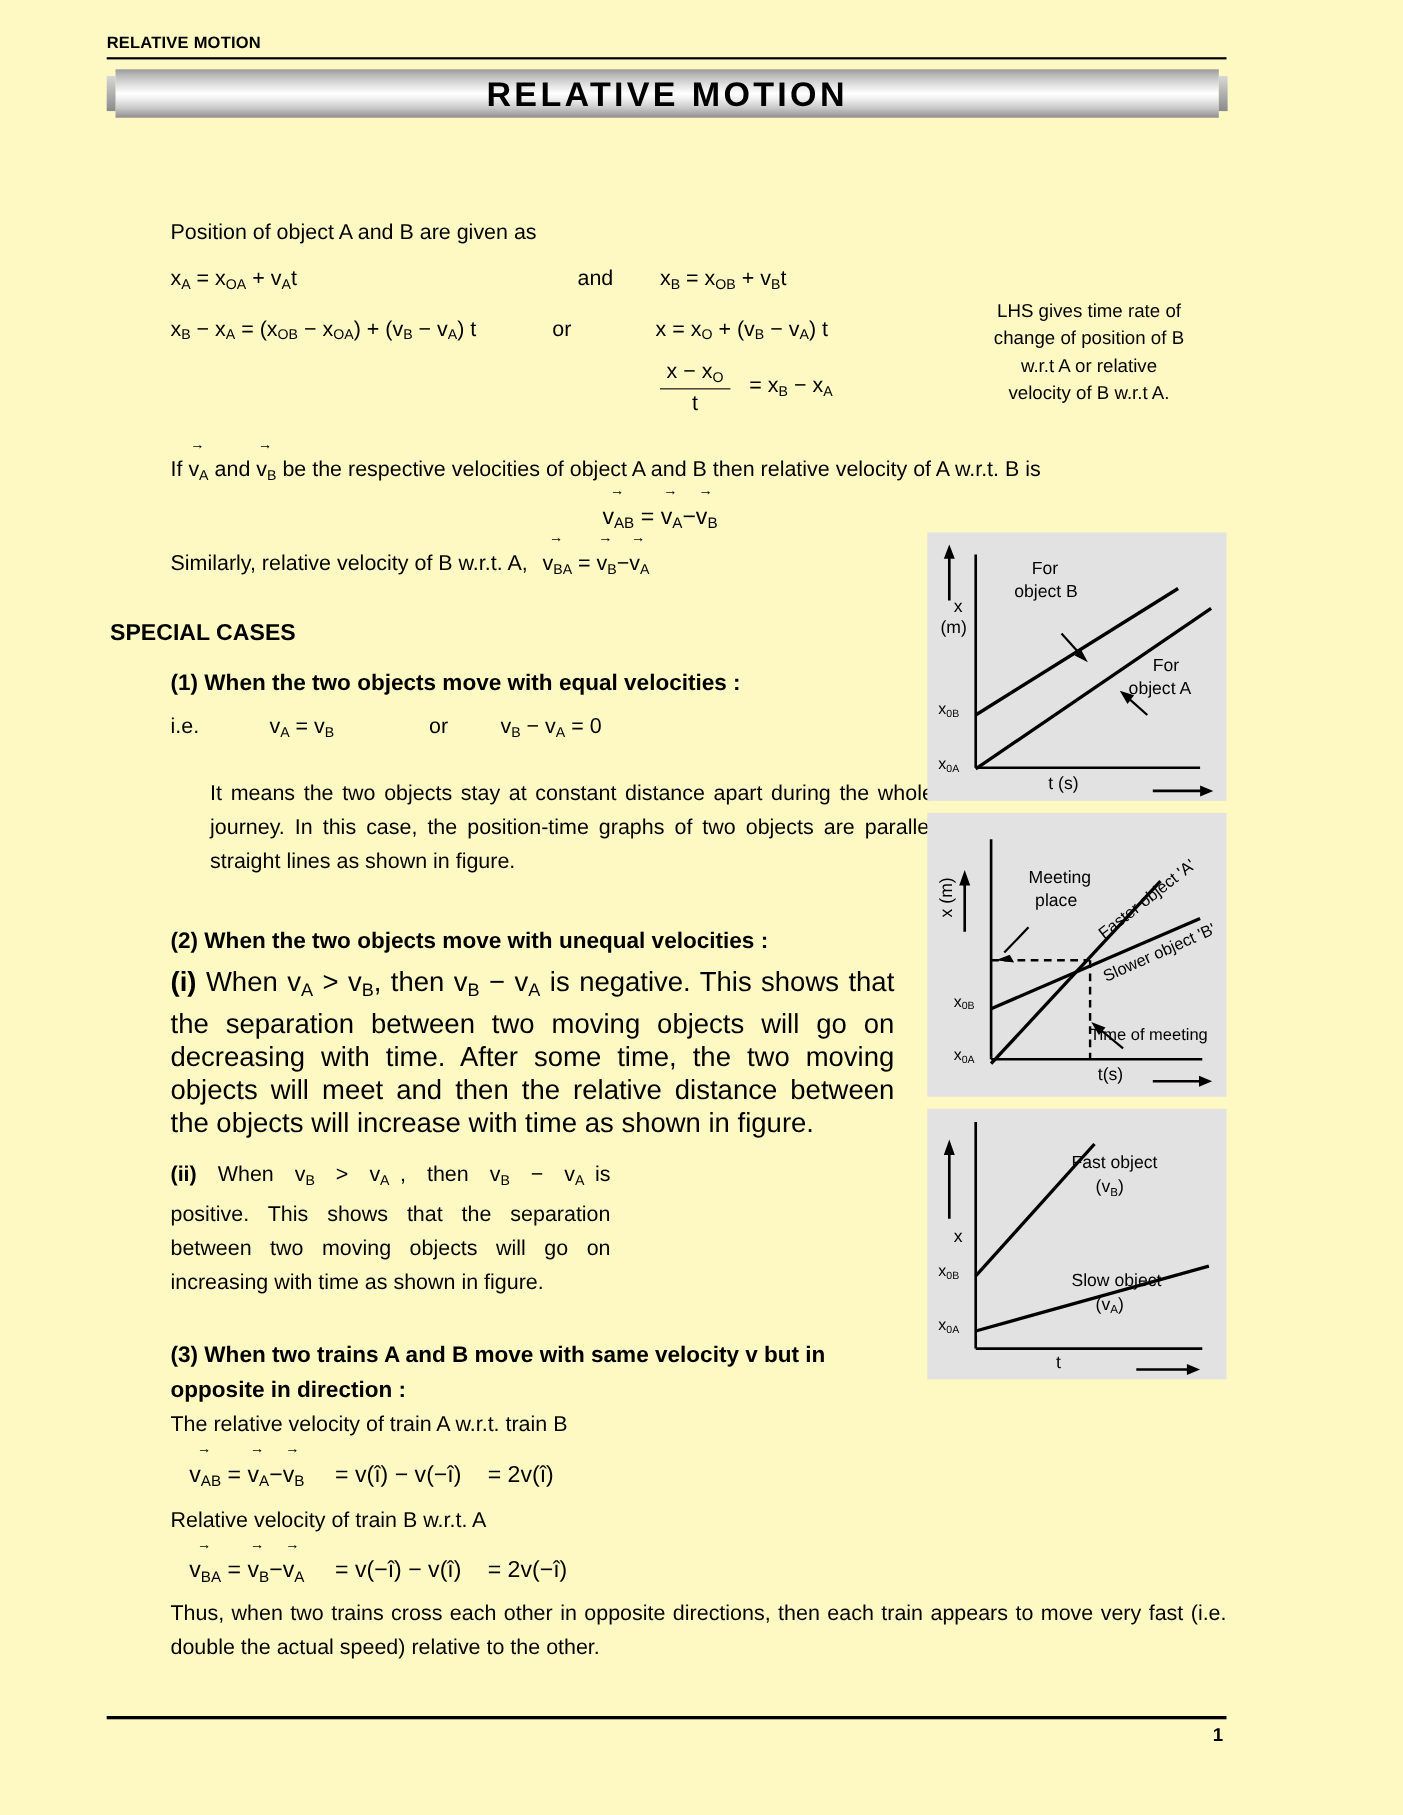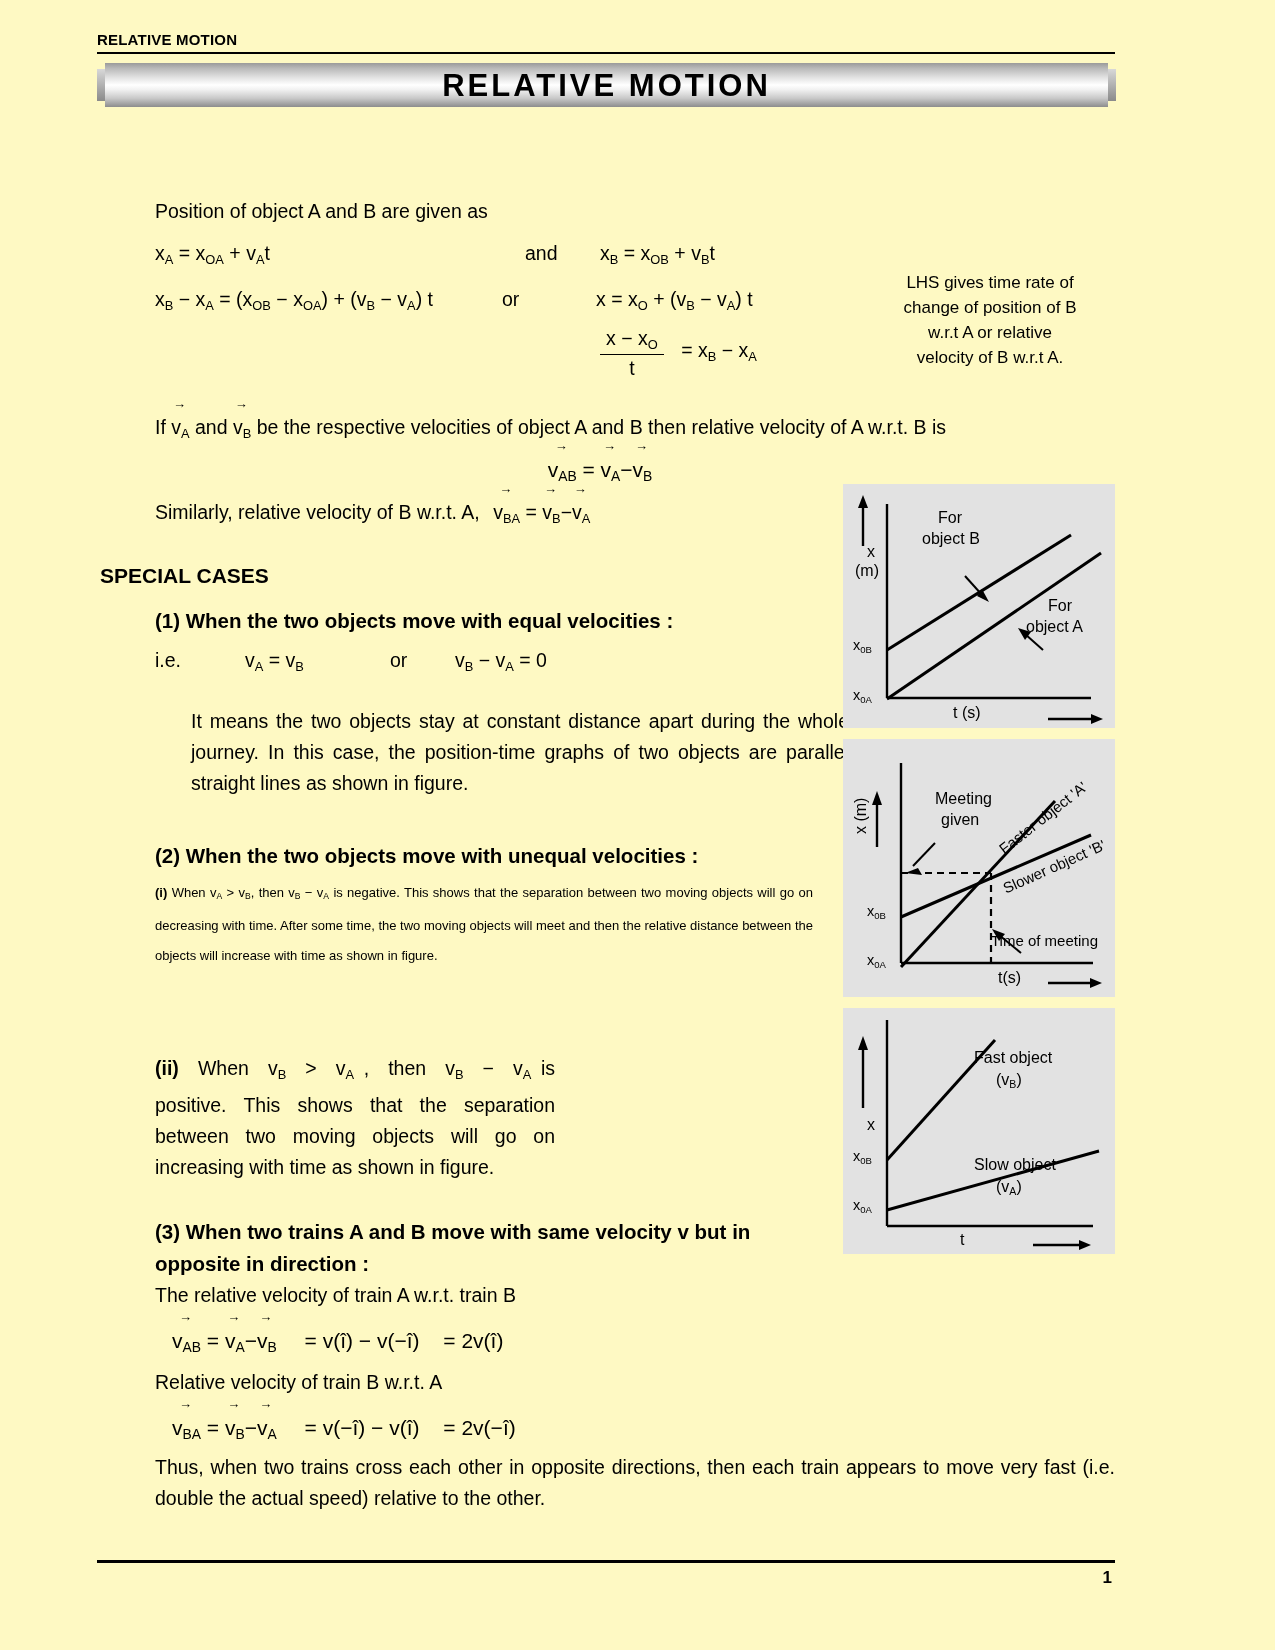--- a/index.html
+++ b/index.html
@@ -230,21 +230,21 @@
 
   <div class="txt" style="left:155px; top:645px;">i.e.</div>
   <div class="txt" style="left:245px; top:645px;">v<sub>A</sub> = v<sub>B</sub></div>
   <div class="txt" style="left:390px; top:645px;">or</div>
   <div class="txt" style="left:455px; top:645px;">v<sub>B</sub> − v<sub>A</sub> = 0</div>
 
   <div class="txt just" style="left:155px; top:706px; width:658px;margin-left:36px;">It means the two objects stay at constant distance apart during the whole journey. In this case, the position-time graphs of two objects are parallel straight lines as shown in figure.</div>
 
   <div class="txt bold" style="left:155px; top:840px; width:660px; font-size:20.5px;">(2) When the two objects move with unequal velocities :</div>
 
-  <div class="txt just cond" style="left:155px; top:878px; width:658px; font-size:13px; line-height:30px;">
+  <div class="txt just cond" style="left:155px; top:878px; width:658px; font-size:25px; line-height:30px;">
     <span class="bold">(i)</span>
     <span>When v<sub>A</sub> &gt; v<sub>B</sub>, then v<sub>B</sub> − v<sub>A</sub></span>
     <span>is negative. This shows that the separation between two moving objects will go on decreasing with time. After some time, the two moving objects will meet and then the relative distance between the objects will increase with time as shown in figure.</span>
   </div>
 
   <div class="txt just" style="left:155px; top:1053px; width:400px; line-height:31px;">
     <span class="bold">(ii)</span>
     <span>&nbsp;When&nbsp; v<sub>B</sub> &nbsp;&gt;&nbsp; v<sub>A</sub> , &nbsp;then&nbsp; v<sub>B</sub> &nbsp;−&nbsp; v<sub>A</sub></span>
     <span>is positive. This shows that the separation between two moving objects will go on increasing with time as shown in figure.</span>
   </div>
@@ -334,21 +334,21 @@
       <line x1="92" y1="104" x2="70" y2="127" stroke="#000" stroke-width="2"></line>
       <polygon points="62,134 75,129 79,136" fill="#000"></polygon>
 
       <line x1="178" y1="214" x2="156" y2="196" stroke="#000" stroke-width="2"></line>
       <polygon points="149,190 162,195 156,202" fill="#000"></polygon>
     </svg>
     <div class="figlabel" style="left:8px; top:95px; transform:rotate(-90deg); transform-origin:left top; white-space:nowrap;">x (m)</div>
     <div class="figlabel small" style="left:24px; top:163px;">x<sub>0B</sub></div>
     <div class="figlabel small" style="left:24px; top:212px;">x<sub>0A</sub></div>
     <div class="figlabel" style="left:92px; top:50px;">Meeting</div>
-    <div class="figlabel" style="left:98px; top:71px;">given</div>
+    <div class="figlabel" style="left:98px; top:71px;">place</div>
     <div class="figlabel" style="left:152px; top:104px; transform:rotate(-38deg); transform-origin:left top; white-space:nowrap; font-size:15px;">Faster object 'A'</div>
     <div class="figlabel" style="left:157px; top:141px; transform:rotate(-24deg); transform-origin:left top; white-space:nowrap; font-size:15px;">Slower object 'B'</div>
     <div class="figlabel" style="left:148px; top:192px; font-size:15px;">Time of meeting</div>
     <div class="figlabel" style="left:155px; top:229px;">t(s)</div>
   </div>
 
   <div class="fig" style="left:843px; top:1008px; width:272px; height:246px;">
     <svg width="272" height="246" viewBox="0 0 272 246">
 
       <line x1="44" y1="12" x2="44" y2="218" stroke="#000" stroke-width="2.4"></line>

